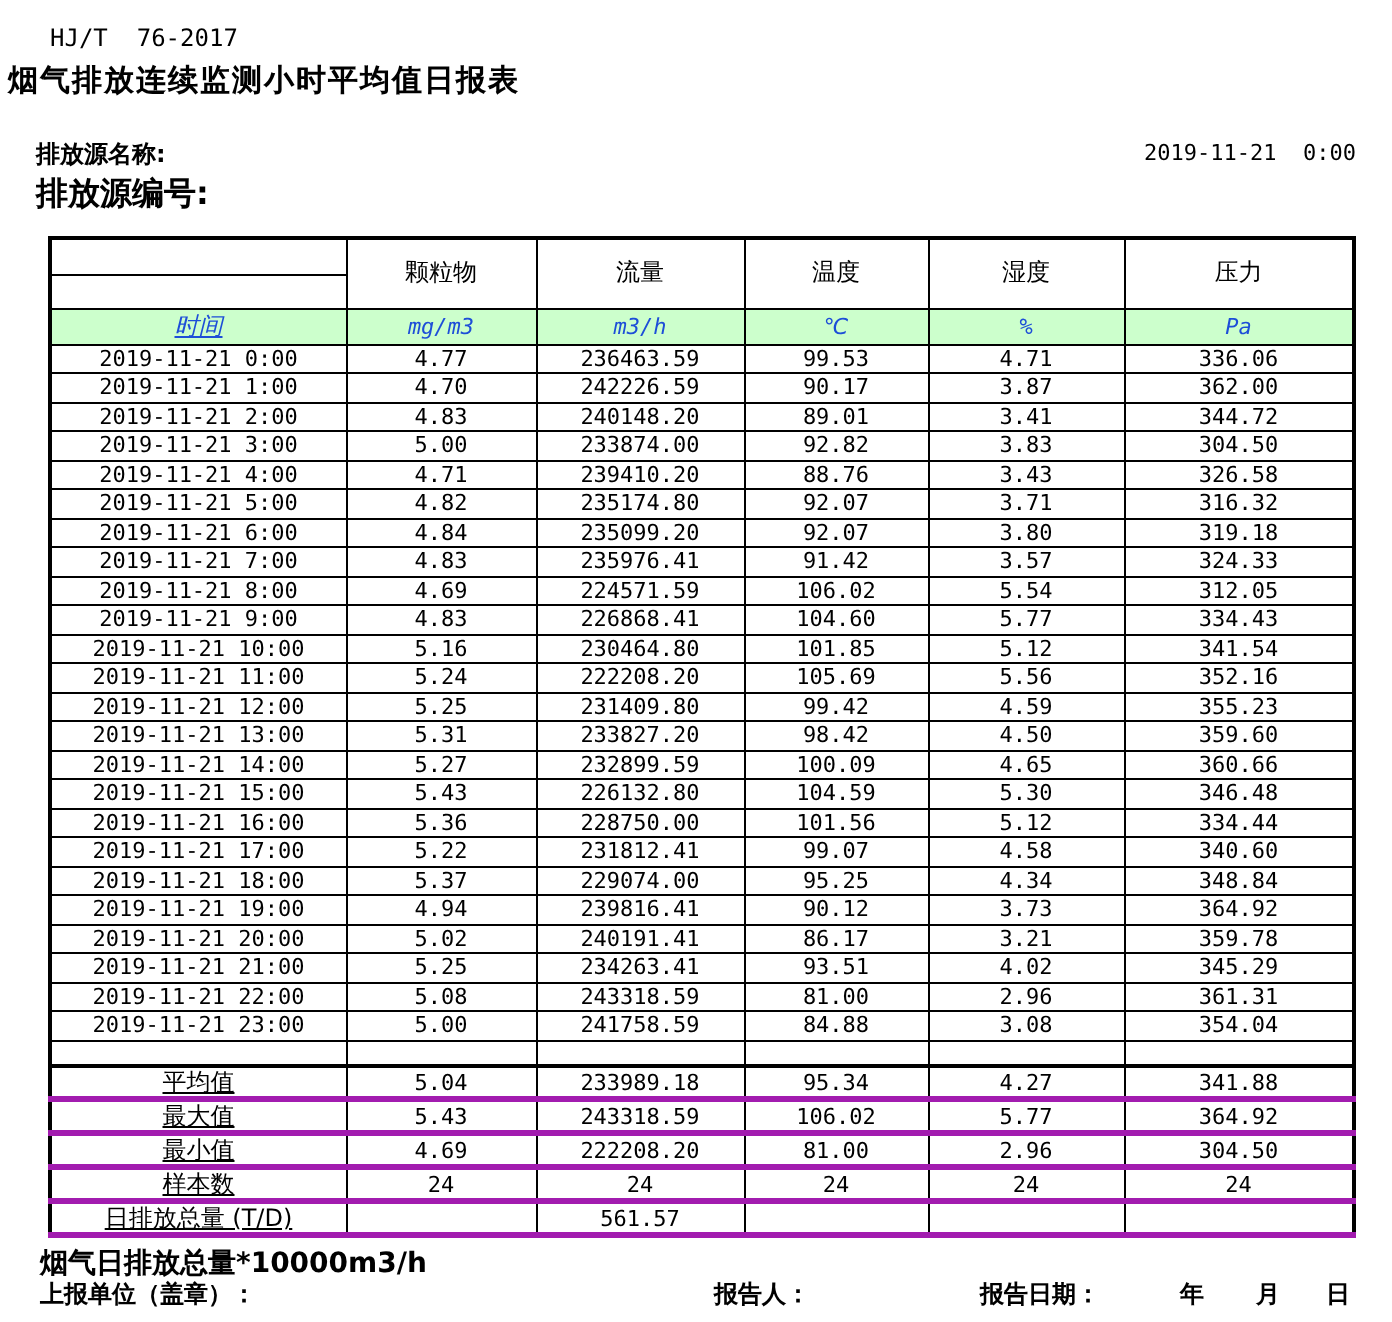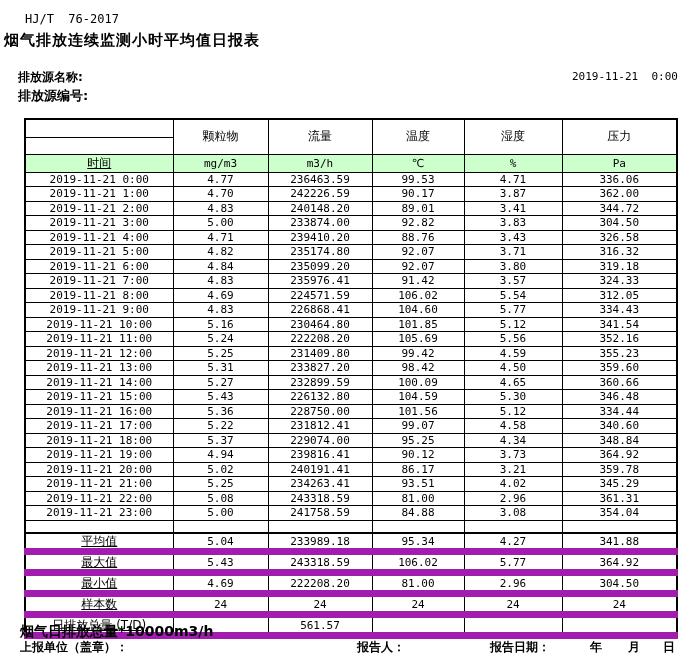--- a/index.html
+++ b/index.html
@@ -6,50 +6,50 @@
   .page{
     position:relative;width:696px;height:661px;background:#ffffff;
     font-family:"DejaVu Sans","Liberation Sans",sans-serif;color:#000;
     overflow:hidden;
   }
   .std-no{position:absolute;left:25px;top:12px;font-size:12px;font-weight:normal;white-space:pre;
     font-family:"DejaVu Sans Mono","DejaVu Sans",monospace;}
   .title{position:absolute;left:4px;top:31px;width:100%;text-align:left;
     font-size:15px;font-weight:bold;letter-spacing:1px;}
   .src-name{position:absolute;left:18px;top:69px;font-size:12px;font-weight:bold;}
-  .src-id{position:absolute;left:18px;top:87px;font-size:13px;font-weight:bold;}
+  .src-id{position:absolute;left:18px;top:87px;font-size:16px;font-weight:bold;}
   .hdr-date{position:absolute;left:572px;top:70px;font-size:11px;white-space:pre;
     font-family:"DejaVu Sans Mono","DejaVu Sans",monospace;}
 
   table.report{
     position:absolute;left:24px;top:118px;width:652px;
     border-collapse:collapse;table-layout:fixed;
     border:2px solid #000;
   }
   table.report td,table.report th{
     border:1px solid #000;text-align:center;vertical-align:middle;
     padding:0;overflow:hidden;white-space:nowrap;font-weight:normal;
   }
   tr.hrow1{height:18px;}
   tr.hrow2{height:17px;}
   th.pollutant{font-size:12px;}
   td.split-top{border-bottom:1px solid #000;}
   tr.green-row{height:16px;background:#ccffcc;}
-  tr.green-row td{color:#000000;}
+  tr.green-row td{color:#1d4ed8;font-style:italic;}
   td.time-h{font-size:12px;text-decoration:underline;}
   td.unit{font-size:11px;font-family:"DejaVu Sans Mono","DejaVu Sans",monospace;}
   tbody.data tr{height:14.5px;}
   td.time-cell,td.num{
     font-size:11px;line-height:13px;
     font-family:"DejaVu Sans Mono","DejaVu Sans",monospace;
   }
   tr.blank-row{height:13px;}
   tr.blank-row td{border-bottom:2px solid #000;}
   tr.summary-row{height:15px;}
-  tr.summary-row td{border-top:2px solid #000;border-bottom:7px solid #a21caf;}
+  tr.summary-row td{border-top:2px solid #000;border-bottom:3px solid #a21caf;}
   td.summary-label{font-size:12px;text-decoration:underline;line-height:14px;}
 
   .foot-note{position:absolute;left:20px;top:623px;font-size:14px;font-weight:bold;}
   .foot-line{position:absolute;left:0;top:639px;width:696px;height:16px;font-size:12px;font-weight:bold;}
   .foot-line span{position:absolute;top:0;}
   .lbl-unit{left:20px;}
   .lbl-resp{left:227px;margin-top:38px;}
   .lbl-reporter{left:357px;}
   .lbl-date{left:490px;}
   .lbl-year{left:590px;}

